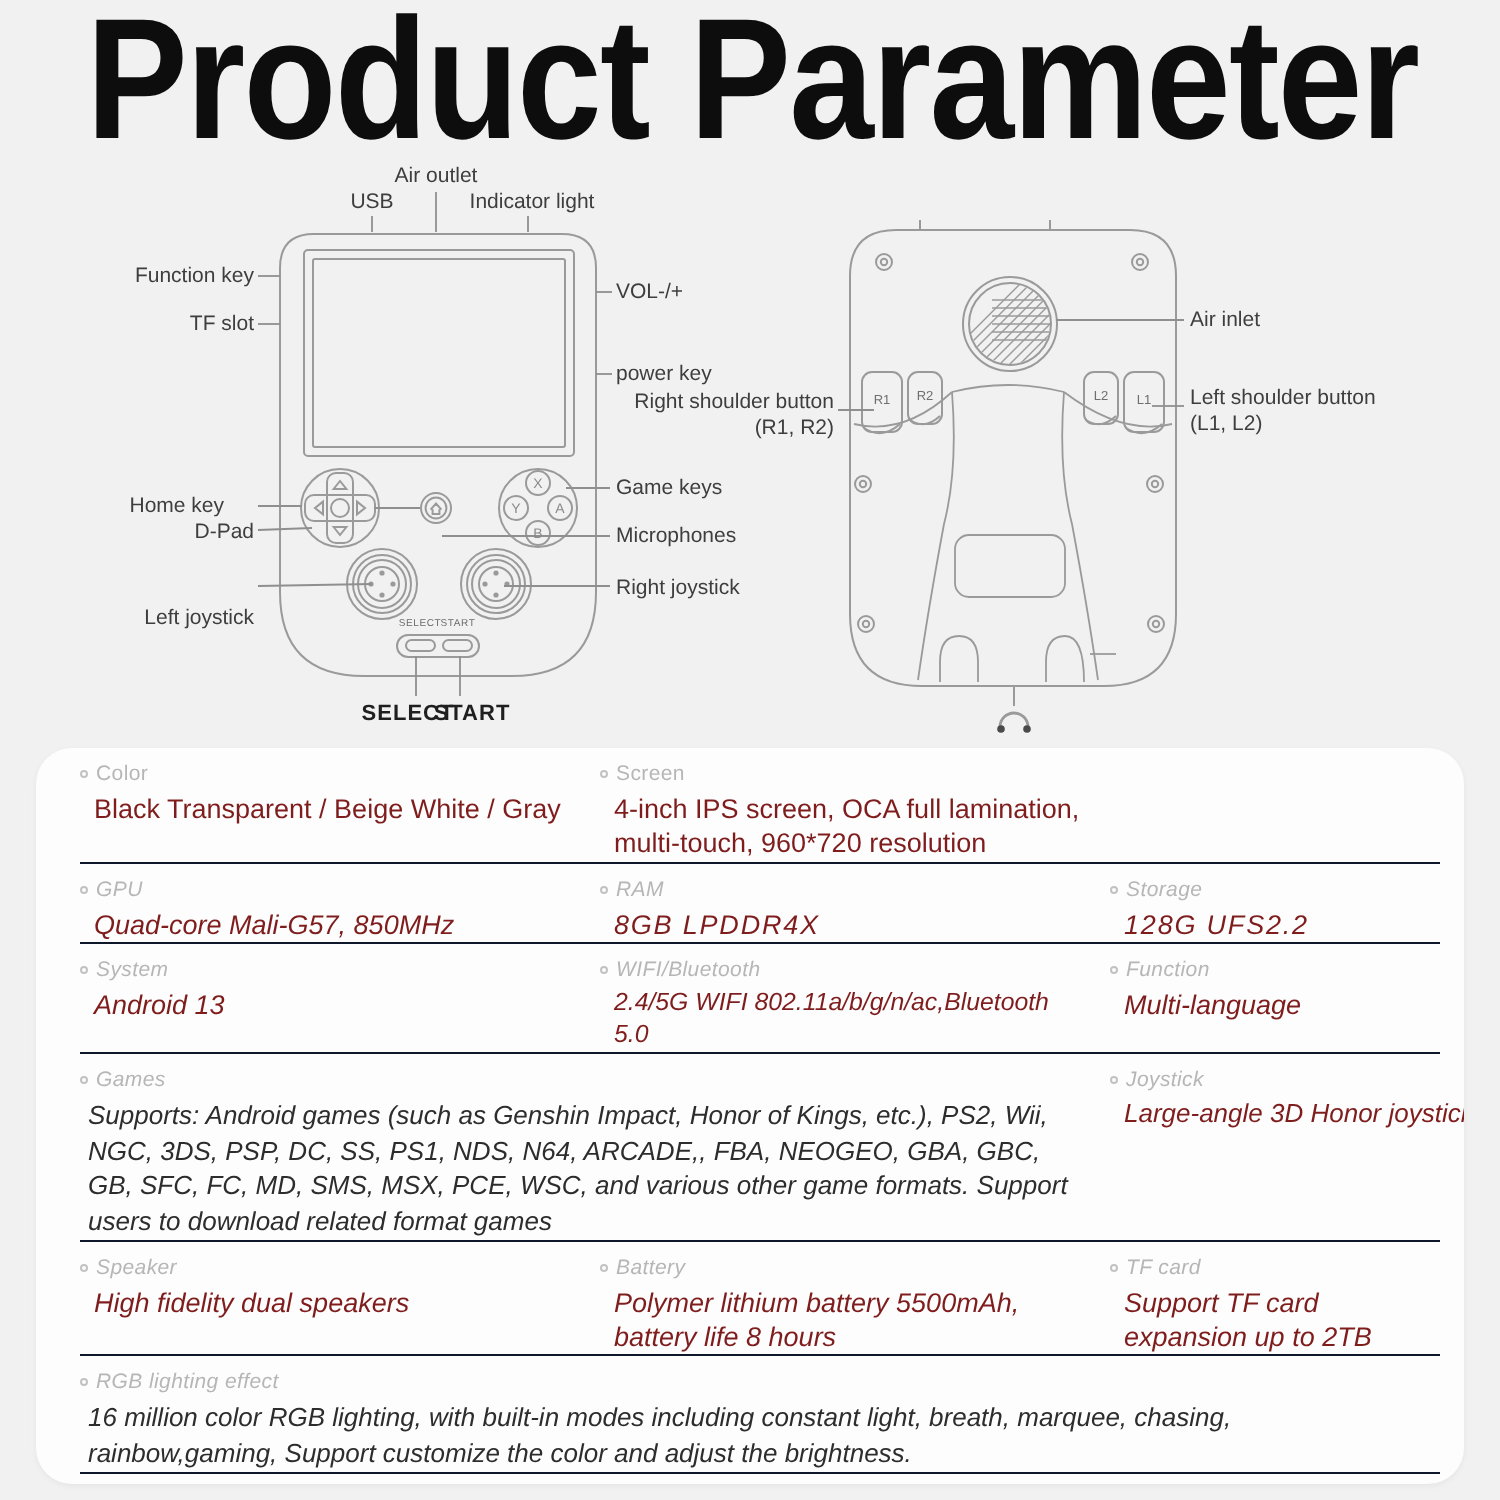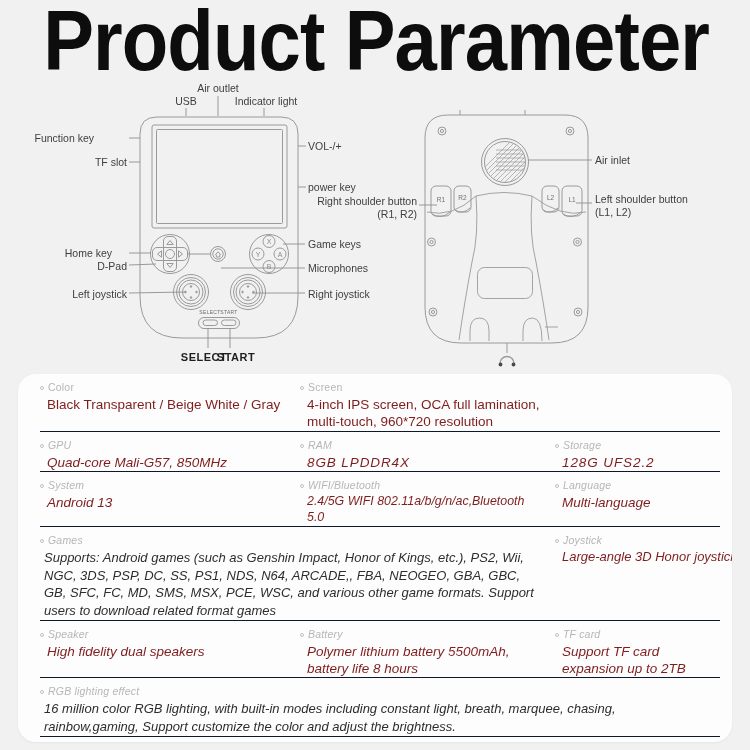--- a/index.html
+++ b/index.html
@@ -224,27 +224,27 @@
       <text x="441" y="202" font-size="6.5" fill="#6f6f6f">R1</text>
       <text x="462.5" y="200" font-size="6.5" fill="#6f6f6f">R2</text>
       <text x="550.5" y="200" font-size="6.5" fill="#6f6f6f">L2</text>
       <text x="572" y="202" font-size="6.5" fill="#6f6f6f">L1</text>
     </g>
   </svg>
 
   <div class="dlabel center" style="left:218px;top:82px;">Air outlet</div>
   <div class="dlabel center" style="left:186px;top:95px;">USB</div>
   <div class="dlabel center" style="left:266px;top:95px;">Indicator light</div>
-  <div class="dlabel r" style="right:656px;top:131.5px;padding-left:28px;">Function key</div>
+  <div class="dlabel r" style="right:623px;top:131.5px;padding-left:28px;">Function key</div>
   <div class="dlabel r" style="right:623px;top:155.5px;">TF slot</div>
   <div class="dlabel" style="left:308px;top:140px;">VOL-/+</div>
   <div class="dlabel" style="left:308px;top:181px;">power key</div>
   <div class="dlabel r" style="right:638px;top:246.5px;">Home key</div>
   <div class="dlabel r" style="right:623px;top:259.5px;">D-Pad</div>
-  <div class="dlabel r" style="right:623px;top:288px;">Left joystick</div>
+  <div class="dlabel r" style="right:623px;top:303px;">Left joystick</div>
   <div class="dlabel" style="left:308px;top:238px;">Game keys</div>
   <div class="dlabel" style="left:308px;top:262px;">Microphones</div>
   <div class="dlabel" style="left:308px;top:287.5px;">Right joystick</div>
   <div class="dlabel tiny center" style="left:210px;top:309px;">SELECT</div>
   <div class="dlabel tiny center" style="left:229px;top:309px;">START</div>
   <div class="dlabel bold center" style="left:204px;top:351px;">SELECT</div>
   <div class="dlabel bold center" style="left:236px;top:351px;">START</div>
 
   <div class="dlabel" style="left:595px;top:154px;">Air inlet</div>
   <div class="dlabel r" style="right:333px;top:195px;">
@@ -288,21 +288,21 @@
   <div class="spec-row cols3 rh3">
     <div class="cell">
       <div class="spec-label"><span class="dot"></span><span>System</span></div>
       <div class="spec-value">Android 13</div>
     </div>
     <div class="cell">
       <div class="spec-label"><span class="dot"></span><span>WIFI/Bluetooth</span></div>
       <div class="spec-value tight">2.4/5G WIFI 802.11a/b/g/n/ac,Bluetooth 5.0</div>
     </div>
     <div class="cell">
-      <div class="spec-label"><span class="dot"></span><span>Language</span></div>
+      <div class="spec-label"><span class="dot"></span><span>Function</span></div>
       <div class="spec-value">Multi-language</div>
     </div>
   </div>
 
   <div class="spec-row cols-games rh4">
     <div class="cell">
       <div class="spec-label"><span class="dot"></span><span>Games</span></div>
       <div class="spec-value para">Supports: Android games (such as Genshin Impact, Honor of Kings, etc.), PS2, Wii, NGC, 3DS, PSP, DC, SS, PS1, NDS, N64, ARCADE,, FBA, NEOGEO, GBA, GBC, GB, SFC, FC, MD, SMS, MSX, PCE, WSC, and various other game formats. Support users to download related format games</div>
     </div>
     <div class="cell">

